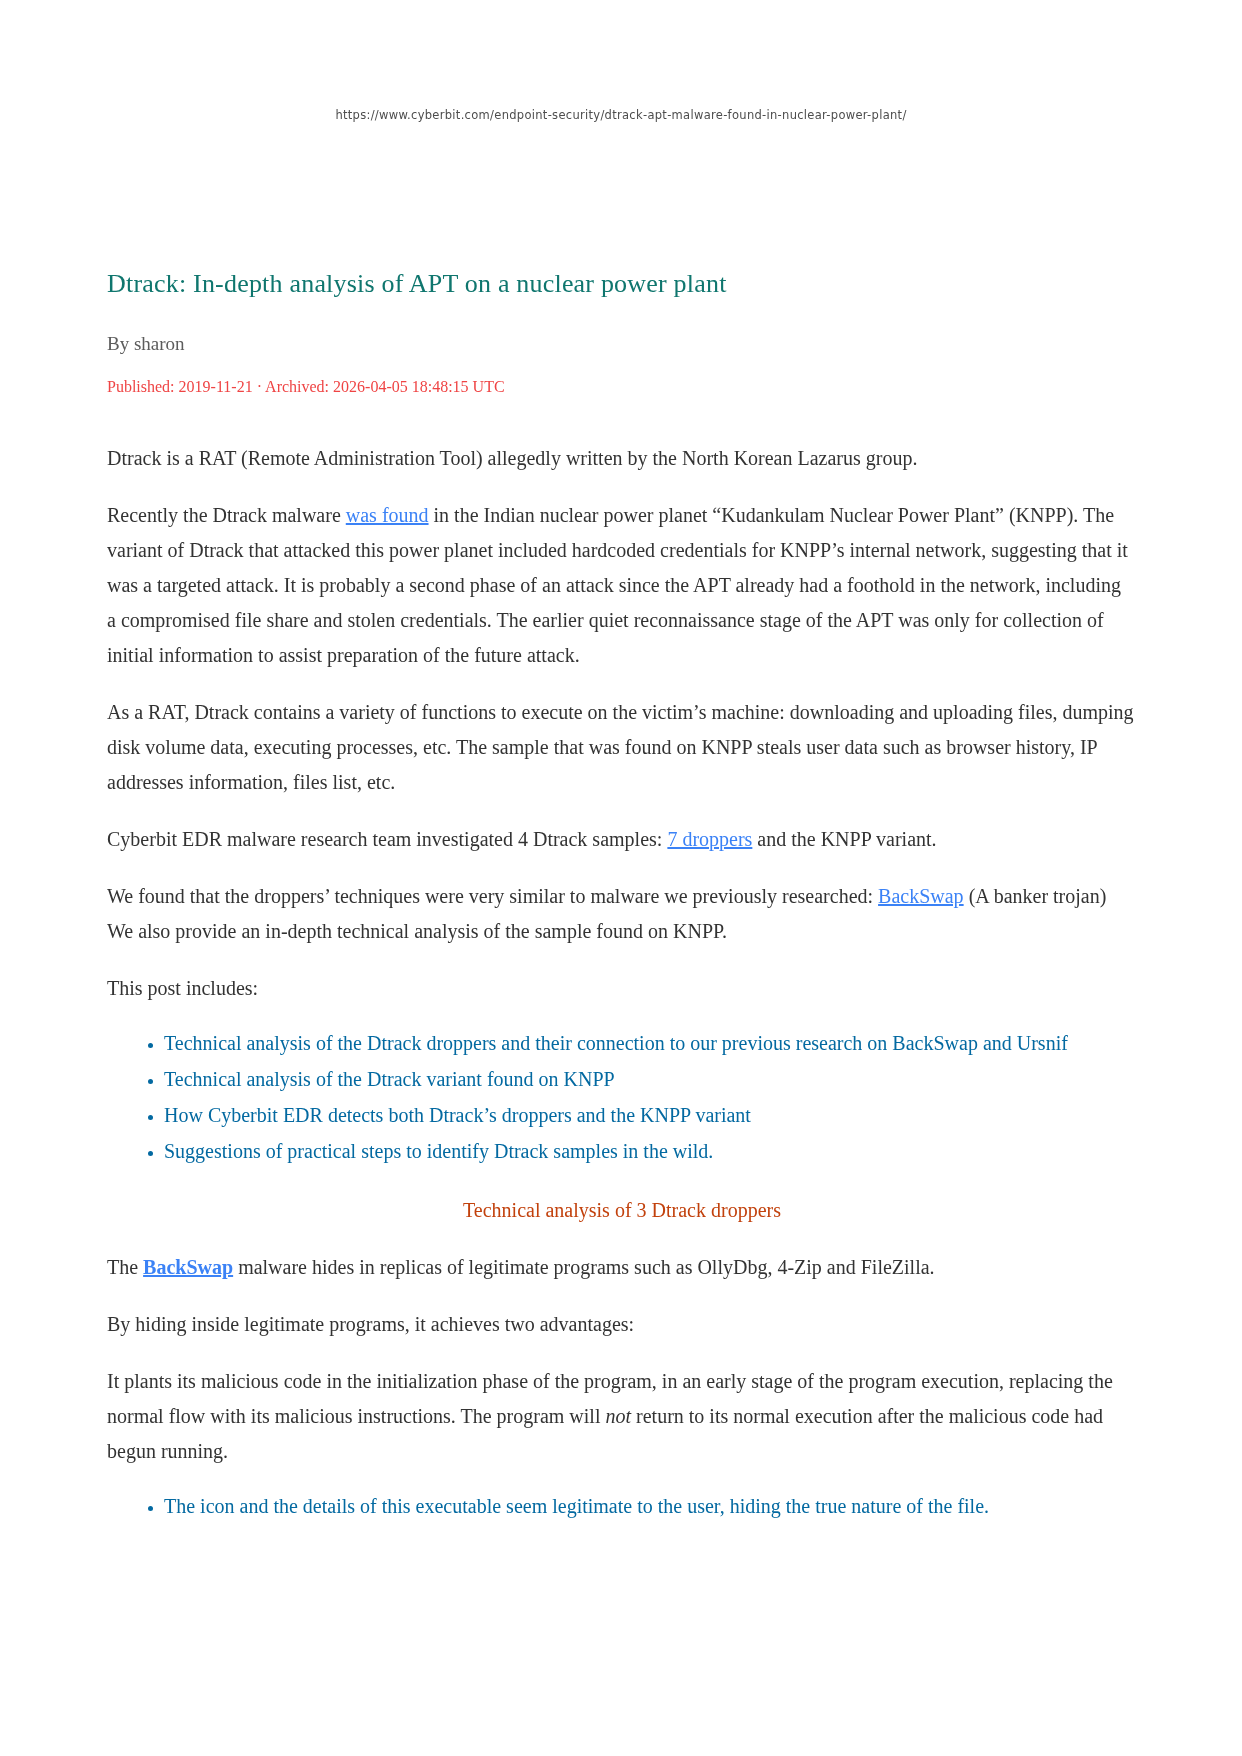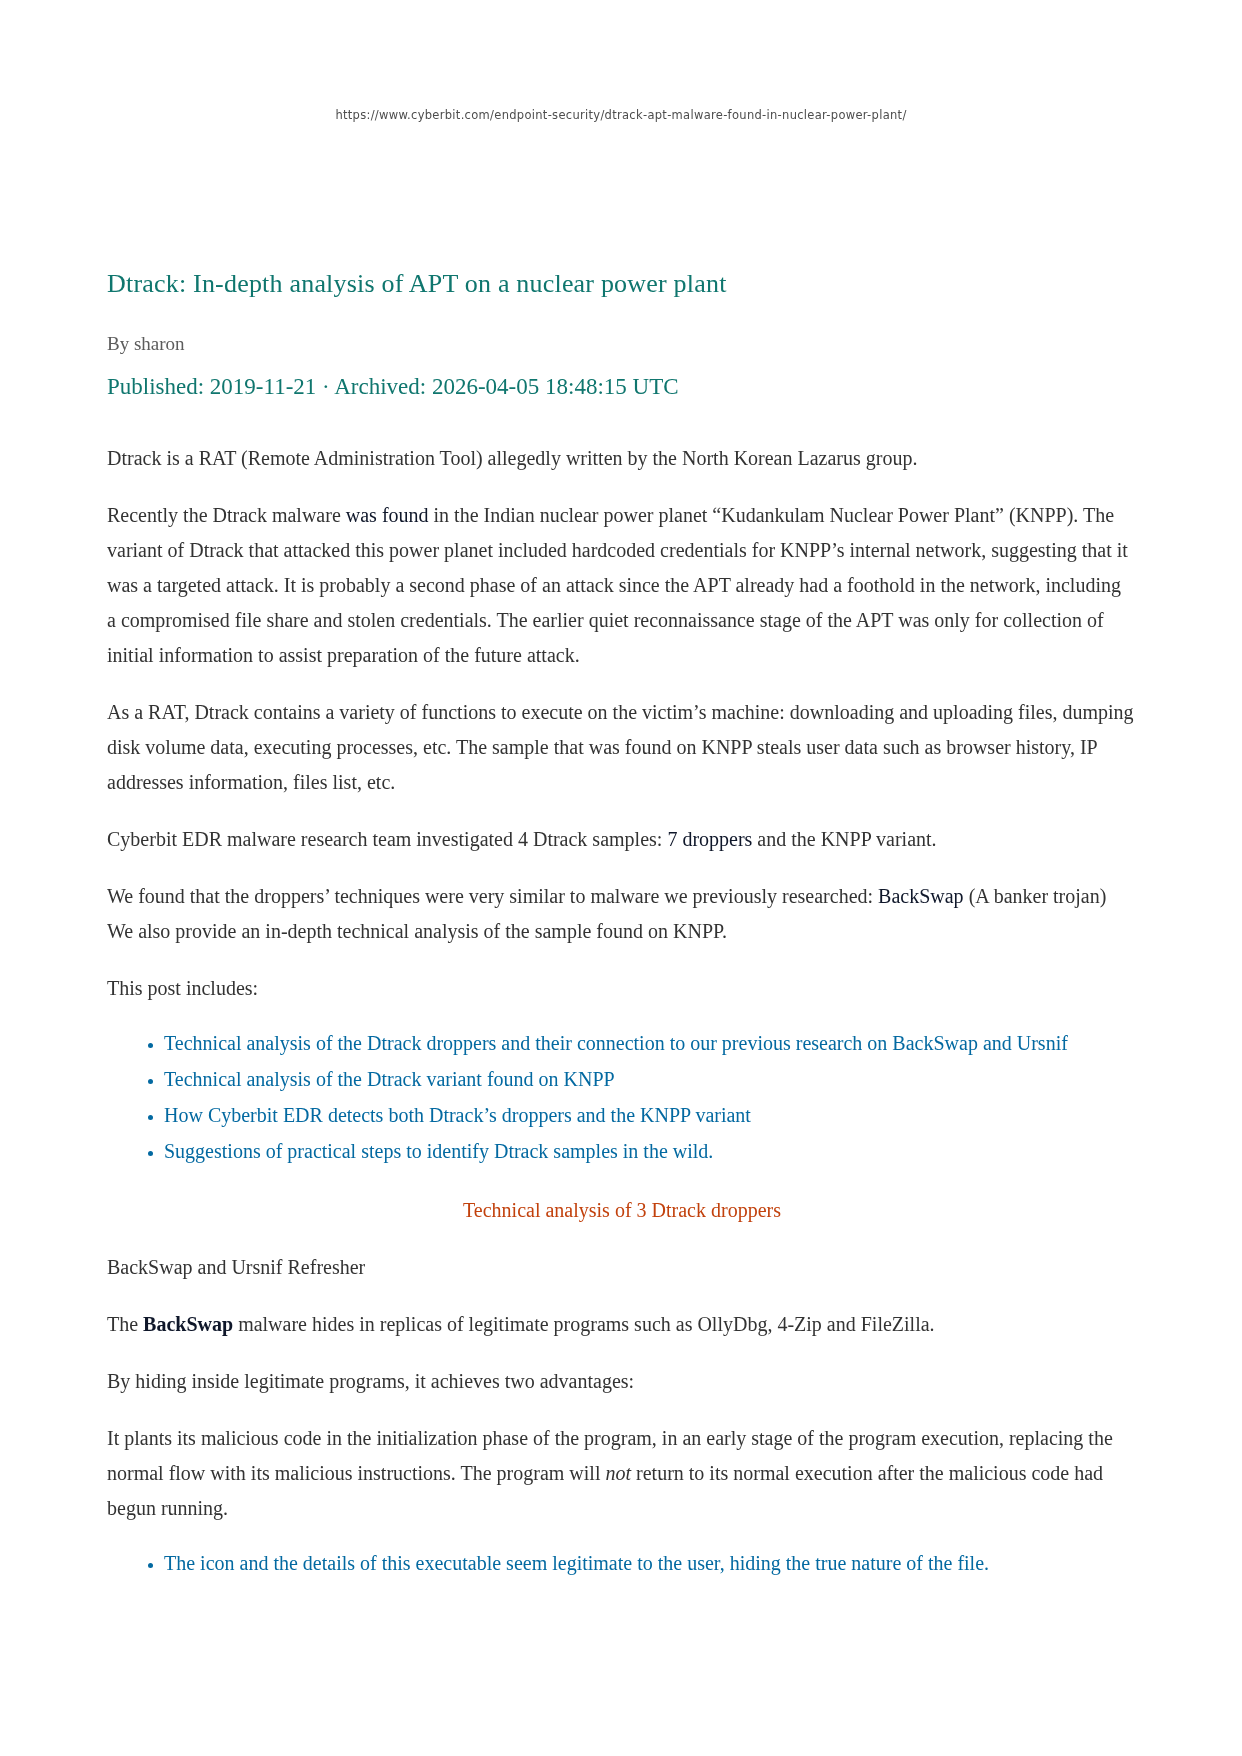--- a/index.html
+++ b/index.html
@@ -30,21 +30,21 @@
     font-weight: 400; color: #0f766e;
     letter-spacing: 0.2px;
   }
 
   p.byline {
     margin: 26px 0 0 0;
     font-size: 19px; line-height: 28px; color: #5c5c5c;
   }
   p.meta {
     margin: 15px 0 0 0;
-    font-size: 23px; line-height: 28px; color: #0f766e;
+    font-size: 16px; line-height: 28px; color: #ef4444;
   }
 
   p.body {
     margin: 22px 0 0 0;
     font-size: 20px; line-height: 35px; color: #333333;
   }
   p.body.first { margin-top: 40px; }
 
   h2.section-heading {
     margin: 24px 0 0 0;
@@ -55,21 +55,21 @@
   ul.doc-list {
     margin: 20px 0 0 0; padding: 0 0 0 57px;
     color: #0369a1;
   }
   ul.doc-list li {
     font-size: 20px; line-height: 35px;
     margin: 1px 0 0 0;
   }
   ul.doc-list li::marker { font-size: 16px; }
 
-  a.doc-link { color: #0f172a; cursor: pointer; }
+  a.doc-link { color: #3b82f6; text-decoration: underline; cursor: pointer; }
   a.doc-link.bold { font-weight: 700; }
   em.inline-em { font-style: italic; }
 
   .footer-page {
     position: absolute; top: 1694px; left: 0; width: 100%;
     text-align: center;
     font-family: "DejaVu Sans", sans-serif;
     font-size: 12px; color: #3f3f3f;
   }
 </style>
@@ -102,21 +102,20 @@
 
     <ul class="doc-list">
       <li>Technical analysis of the Dtrack droppers and their connection to our previous research on BackSwap and Ursnif</li>
       <li>Technical analysis of the Dtrack variant found on KNPP</li>
       <li>How Cyberbit EDR detects both Dtrack’s droppers and the KNPP variant</li>
       <li>Suggestions of practical steps to identify Dtrack samples in the wild.</li>
     </ul>
 
     <h2 class="section-heading">Technical analysis of 3 Dtrack droppers</h2>
 
-    <p class="body">BackSwap and Ursnif Refresher</p>
 
     <p class="body"><span>The </span><a class="doc-link bold">BackSwap</a><span> malware hides in replicas of legitimate programs such as OllyDbg, 4-Zip and FileZilla.</span></p>
 
     <p class="body">By hiding inside legitimate programs, it achieves two advantages:</p>
 
     <p class="body"><span>It plants its malicious code in the initialization phase of the program, in an early stage of the program execution, replacing the normal flow with its malicious instructions. The program will </span><em class="inline-em">not</em><span> return to its normal execution after the malicious code had begun running.</span></p>
 
     <ul class="doc-list">
       <li>The icon and the details of this executable seem legitimate to the user, hiding the true nature of the file.</li>
     </ul>

